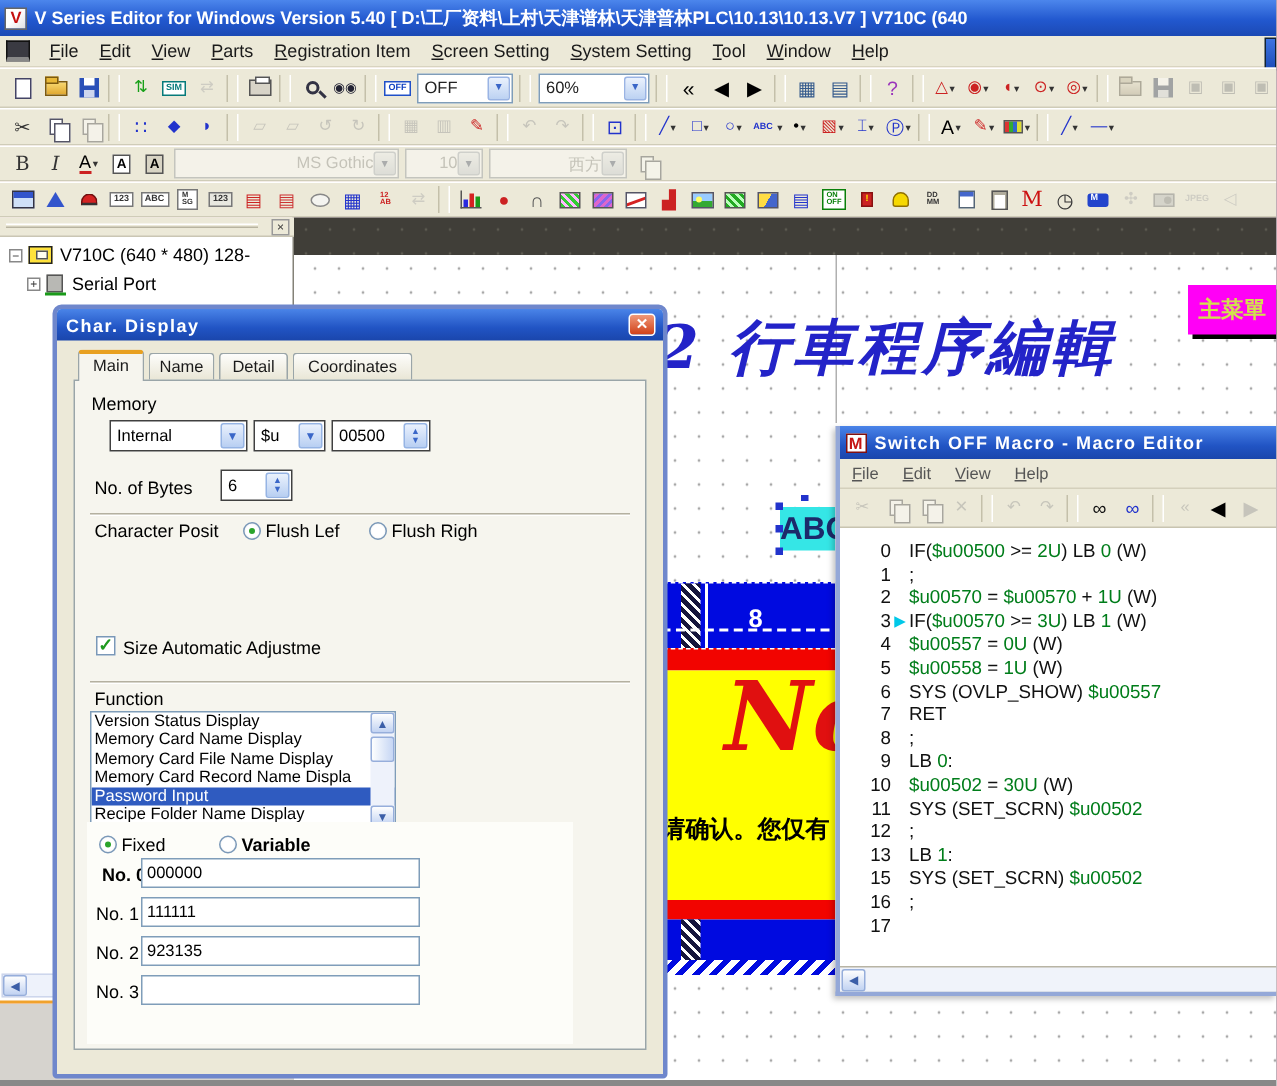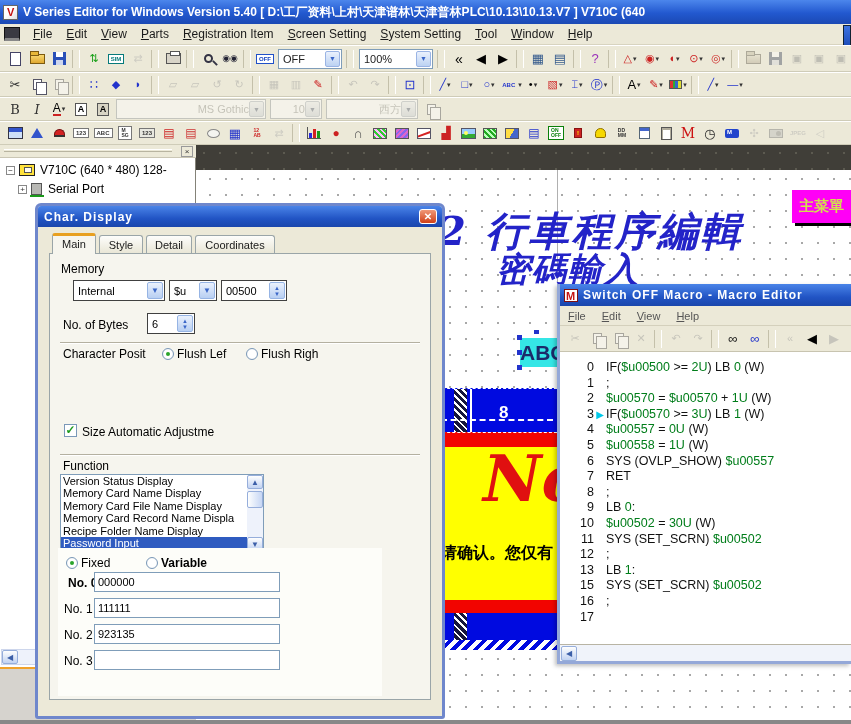--- a/index.html
+++ b/index.html
@@ -225,21 +225,21 @@
       <div class="tsep"></div>
       <div class="tbtn">
         <span class="tx" style="color: rgb(16, 64, 192); border: 1px solid rgb(32, 80, 200);">OFF</span>
       </div>
       <div class="tbtn cmb" style="width: 64px;">
         <span class="cval">OFF</span>
         <span class="car">▼</span>
       </div>
       <div class="tsep"></div>
       <div class="tbtn cmb" style="width: 74px;">
-        <span class="cval">100%</span>
+        <span class="cval">60%</span>
         <span class="car">▼</span>
       </div>
       <div class="tsep"></div>
       <div class="tbtn">
         <span class="gl" style="color: rgb(0, 0, 0); font-size: 14px; line-height: 1;">«</span>
       </div>
       <div class="tbtn">
         <span class="gl" style="color: rgb(0, 0, 0); font-size: 13px; line-height: 1;">◀</span>
       </div>
       <div class="tbtn">
@@ -565,21 +565,20 @@
       </div>
       <div class="tbtn dis">
         <span class="gl" style="color: rgb(170, 170, 170);">◁</span>
       </div>
     </div>
 
   <div class="abs" id="canvas"></div>
   <div class="abs" id="darkstrip"></div>
   <div class="abs" id="vguide"></div>
   <div class="abs" id="heading1">2 行車程序編輯</div>
-  <div class="abs" id="heading2">密碼輸入</div>
   <div class="abs" id="mainmenubtn">
       <span>主菜單</span>
     </div>
 
   <div class="abs" id="partstack">
     <div id="abcsel">
       <span>ABC</span>
       <div class="hnd" style="left:-3px;top:-3px;"></div>
       <div class="hnd" style="left:-3px;top:12px;"></div>
       <div class="hnd" style="left:-3px;bottom:-3px;"></div>
@@ -661,22 +660,22 @@
       <div class="chk" style="left:14px;top:170px;">✓</div>
       <span class="dlbl" style="left:32px;top:171px;">Size Automatic Adjustme</span>
       <div class="ddiv" style="left:10px;top:200px;width:360px;"></div>
       <span class="dlbl" style="left:13px;top:205px;">Function</span>
       <div id="funclist">
         <div id="funcitems">
             <div class="fitem">Version Status Display</div>
             <div class="fitem">Memory Card Name Display</div>
             <div class="fitem">Memory Card File Name Display</div>
             <div class="fitem">Memory Card Record Name Displa</div>
+            <div class="fitem sel">Password Input</div>
             <div class="fitem">Recipe Folder Name Display</div>
-            <div class="fitem sel">Password Input</div>
           </div>
         <div id="funcsb">
           <div class="xpbtn">▲</div>
           <div class="thumb"></div>
           <div style="flex:1"></div>
           <div class="xpbtn">▼</div>
         </div>
       </div>
       <div id="whitepanel"></div>
       <div id="moderadios">
@@ -690,21 +689,21 @@
           <input class="dinput" readonly="" value="000000" style="left: 44px; top: 318px;">
           <span class="dlbl" style="left: 14px; top: 348px;">No. 1</span>
           <input class="dinput" readonly="" value="111111" style="left: 44px; top: 344px;">
           <span class="dlbl" style="left: 14px; top: 374px;">No. 2</span>
           <input class="dinput" readonly="" value="923135" style="left: 44px; top: 370px;">
           <span class="dlbl" style="left: 14px; top: 400px;">No. 3</span>
           <input class="dinput" readonly="" style="left: 44px; top: 396px;">
         </div>
     </div>
   <div class="tab active" style="left: 14px; width: 44px; top: 27px; height: 21px; padding-top: 2px;">Main</div>
-      <div class="tab" style="left: 61px; width: 44px; top: 29px; height: 19px; padding-top: 3px;">Style</div>
+      <div class="tab" style="left: 61px; width: 44px; top: 29px; height: 19px; padding-top: 3px;">Name</div>
       <div class="tab" style="left: 108px; width: 46px; top: 29px; height: 19px; padding-top: 3px;">Detail</div>
       <div class="tab" style="left: 157px; width: 80px; top: 29px; height: 19px; padding-top: 3px;">Coordinates</div>
     </div>
 
   <div class="abs" id="macro">
     <div id="mactitle">
       <span id="macicon">M</span>
       <span>Switch OFF Macro - Macro Editor</span>
     </div>
     <div id="macmenu" style="display: flex;">

